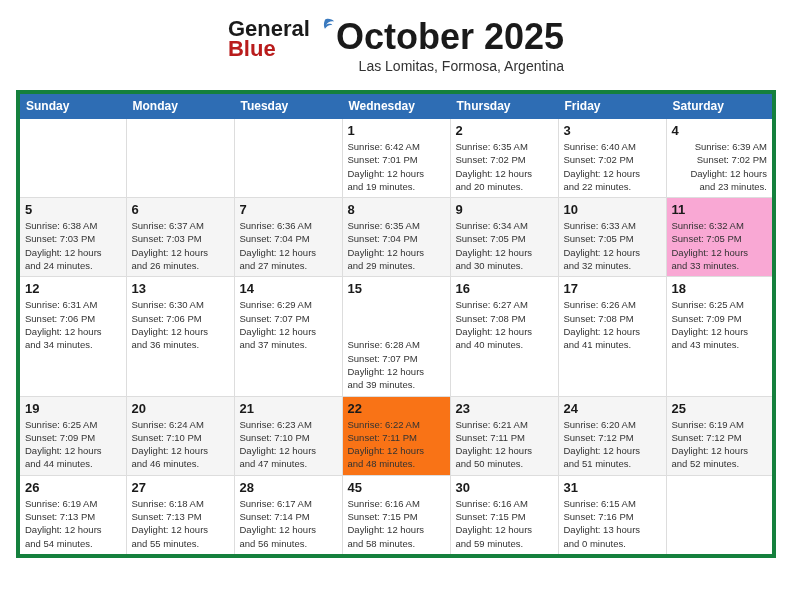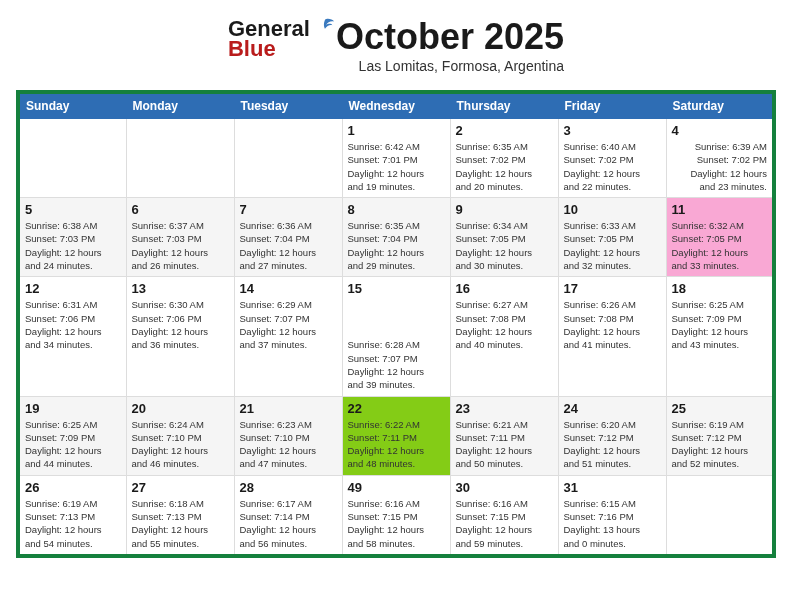--- a/index.html
+++ b/index.html
@@ -260,21 +260,21 @@
 Daylight: 12 hours
 and 46 minutes.</div>
         </td>
         <td style="background: rgb(245, 245, 245);">
           <span class="day-num">21</span>
           <div class="day-info" style="white-space: pre-line;">Sunrise: 6:23 AM
 Sunset: 7:10 PM
 Daylight: 12 hours
 and 47 minutes.</div>
         </td>
-        <td style="background: #84cc16;">
+        <td style="background: #f97316;">
           <span class="day-num">22</span>
           <div class="day-info" style="white-space: pre-line;">Sunrise: 6:22 AM
 Sunset: 7:11 PM
 Daylight: 12 hours
 and 48 minutes.</div>
         </td>
         <td style="background: rgb(245, 245, 245);">
           <span class="day-num">23</span>
           <div class="day-info" style="white-space: pre-line;">Sunrise: 6:21 AM
 Sunset: 7:11 PM
@@ -312,21 +312,21 @@
 and 55 minutes.</div>
         </td>
         <td>
           <span class="day-num">28</span>
           <div class="day-info" style="white-space: pre-line;">Sunrise: 6:17 AM
 Sunset: 7:14 PM
 Daylight: 12 hours
 and 56 minutes.</div>
         </td>
         <td>
-          <span class="day-num">49</span>
+          <span class="day-num">45</span>
           <div class="day-info" style="white-space: pre-line;">Sunrise: 6:16 AM
 Sunset: 7:15 PM
 Daylight: 12 hours
 and 58 minutes.</div>
         </td>
         <td>
           <span class="day-num">30</span>
           <div class="day-info" style="white-space: pre-line;">Sunrise: 6:16 AM
 Sunset: 7:15 PM
 Daylight: 12 hours

